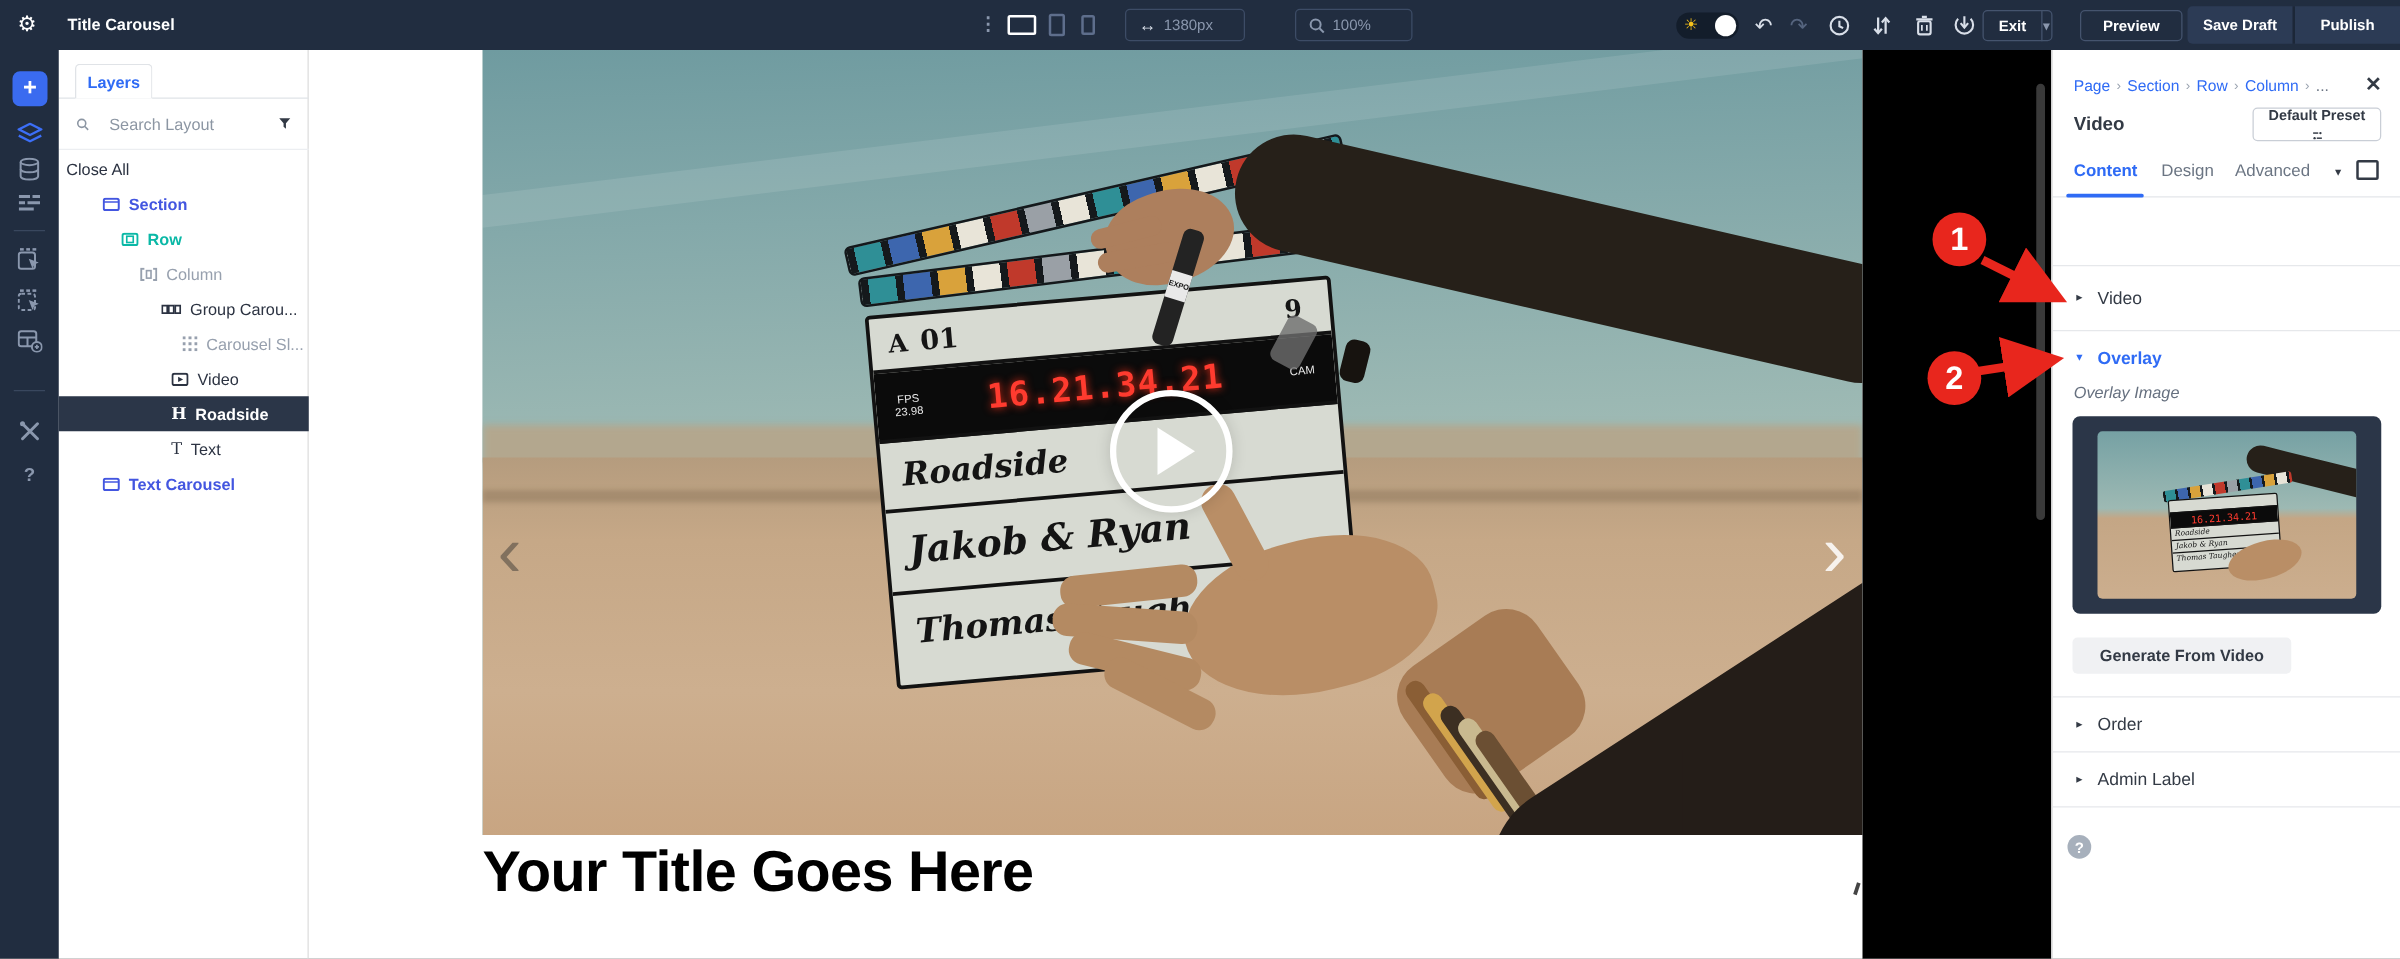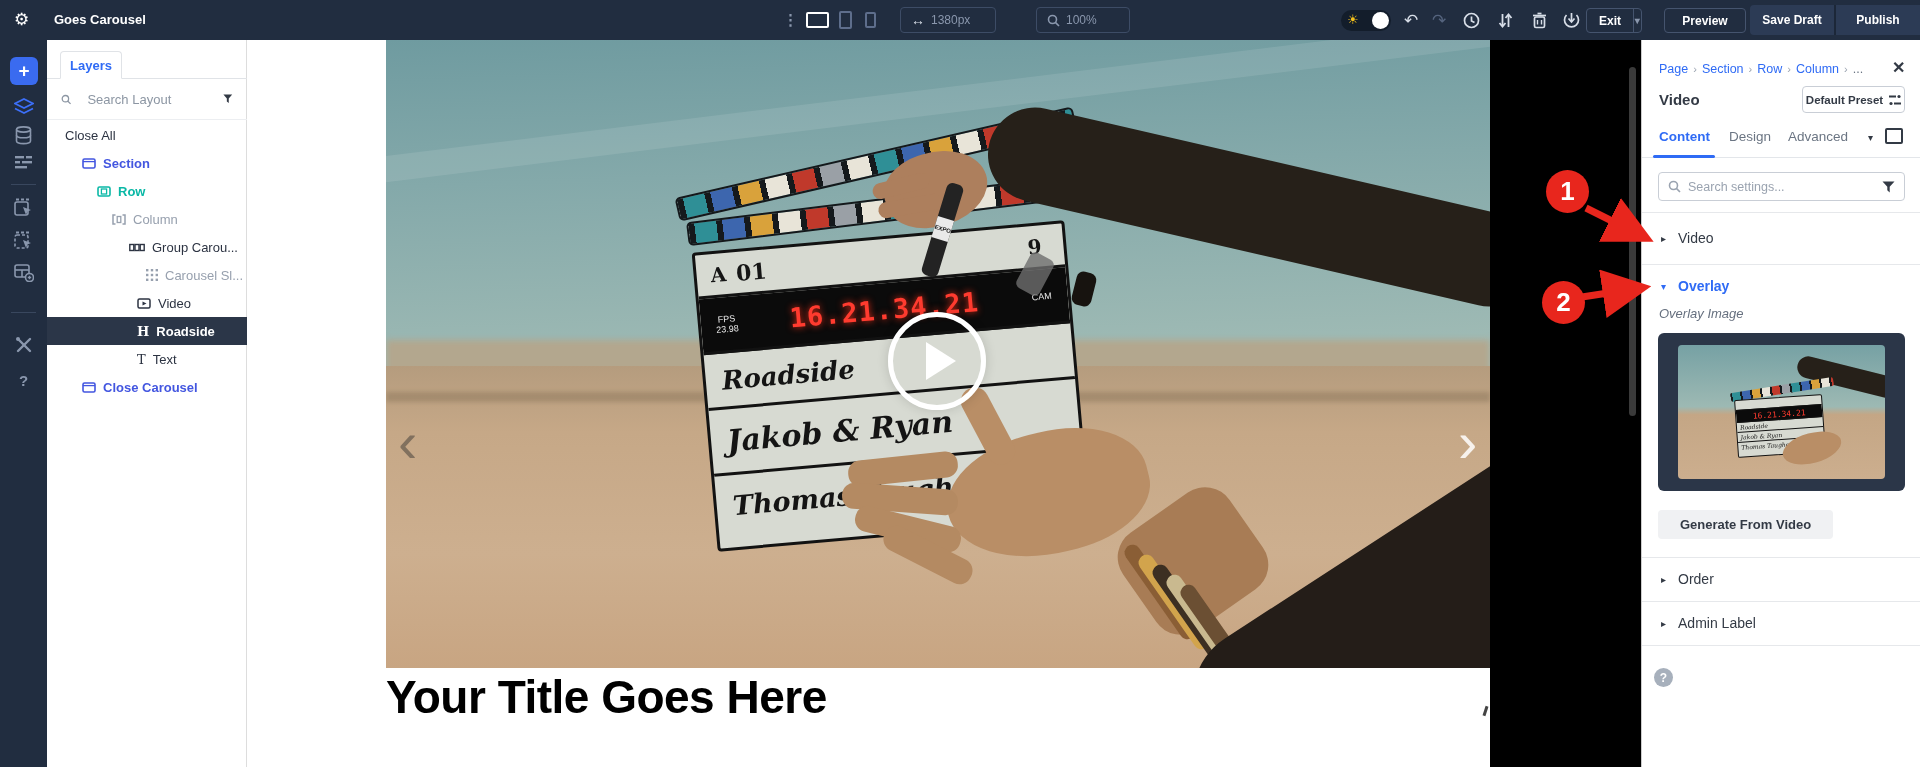--- a/index.html
+++ b/index.html
@@ -55,21 +55,21 @@
   .lsearch input { border:0; outline:0; width:120px; font-size:13px; color:#333; background:transparent; }
   .lsearch input::placeholder { color:#8C96A3; }
   .tree { position:absolute; left:0; top:81px; width:200px; }
   .trow { position:relative; width:200px; height:28px; display:flex; align-items:center; gap:7px; font-size:13px; color:#2C3342; }
   .trow.sel { background:#2B3648; color:#fff; font-weight:700; }
   .trow.blue { color:#4356E0; font-weight:600; }
   .trow.teal { color:#0AB8A6; font-weight:600; }
   .trow.gray { color:#97A0AE; }
   .ti { flex:0 0 auto; display:flex; align-items:center; }
   .ti-letter { font-family:"DejaVu Serif", serif; font-size:13px; }
-  .ind0{padding-left:18px}.ind1{padding-left:35px}.ind2{padding-left:50px}.ind3{padding-left:65px}
+  .ind0{padding-left:6px}.ind1{padding-left:35px}.ind2{padding-left:50px}.ind3{padding-left:65px}
   .ind4{padding-left:82px}.ind5{padding-left:99px}.ind6{padding-left:90px}
 
   
   .canvas { position:absolute; left:247px; top:40px; width:1243px; height:727px; background:#fff; overflow:hidden; }
   .photo { position:absolute; left:139px; top:0; width:1104px; height:628px; overflow:hidden; background:#9FBCB9; }
   .sky  { position:absolute; left:0; top:0; width:100%; height:330px;
           background:linear-gradient(178deg,#6F9BA0 0%, #84A9AA 40%, #A3BDB6 100%); }
   .streak { position:absolute; left:-80px; top:40px; width:1400px; height:26px; background:rgba(255,255,255,0.10);
             transform:rotate(-7deg); border-radius:20px; }
   .haze { position:absolute; left:0; top:300px; width:100%; height:34px; background:#B3A78E; filter:blur(3px); }
@@ -125,21 +125,21 @@
 
   
   .panel { position:absolute; left:1641px; top:40px; width:288px; height:727px; background:#fff; border-left:1px solid #CCCCCC; z-index:20; }
   .crumbs { position:absolute; left:17px; top:22px; font-size:12.5px; display:flex; gap:5px; align-items:center; }
   .crumbs .lk { color:#2F6BF5; }
   .crumbs .sep { color:#9AA3B0; font-size:11px; }
   .crumbs .more { color:#6B7583; }
   .pclose { position:absolute; left:250px; top:18px; font-size:16px; color:#333A45; font-weight:700; }
   .ptitle { position:absolute; left:17px; top:51px; font-size:15px; font-weight:700; color:#333A45; }
   .preset { position:absolute; left:160px; top:46px; width:103px; height:27px; border:1px solid #C9CED6; border-radius:4px;
-            display:flex; align-items:center; justify-content:center; gap:6px; font-size:11.5px; font-weight:700; color:#333A45; }
+            display:flex; align-items:center; justify-content:center; gap:6px; font-size:11.5px; font-weight:700; color:#333A45;flex-direction:column; }
   .ptabs { position:absolute; left:0; top:84px; width:279px; height:34px; border-bottom:1px solid #E3E6EA; }
   .ptab { position:absolute; top:5px; font-size:13.5px; color:#6B7583; }
   .ptab.active { color:#2F6BF5; font-weight:700; }
   .ptab-underline { position:absolute; left:11px; top:31px; width:62px; height:3px; background:#2F6BF5; border-radius:2px; }
   .ptab-caret { position:absolute; left:226px; top:8px; color:#333A45; font-size:10px; }
   .pmode { position:absolute; left:243px; top:4px; width:18px; height:16px; border:2.5px solid #333A45; border-radius:2px; }
   .psearch { position:absolute; left:16px; top:132px; width:247px; height:29px; border:1px solid #C9CED6; border-radius:4px;
              display:flex; align-items:center; gap:7px; padding:0 9px; }
   .psearch input { border:0; outline:0; flex:1; font-size:12.5px; color:#333; background:transparent; }
   .psearch input::placeholder { color:#9AA3B0; }
@@ -175,21 +175,21 @@
 
   svg.ic { display:block; }
 </style>
 </head>
 <body>
 
 <div id="app">
 
   <div class="topbar">
     <span class="gear">⚙</span>
-    <span class="ttl">Goes Carousel</span>
+    <span class="ttl">Title Carousel</span>
 
     <span class="dots-v">⋮</span>
     <span class="dev dev-desktop active"></span>
     <span class="dev dev-tablet"></span>
     <span class="dev dev-phone"></span>
 
     <div class="tb-box" style="left:900px;width:96px;">
       <span class="resize-glyph">↔</span>
       <span>1380px</span>
     </div>
@@ -418,21 +418,21 @@
         <span class="ti ti-letter">T</span>
         <span>Text</span>
       </div>
       <div class="trow blue ind1">
         <span class="ti">
           <svg class="ic" width="14" height="11" viewBox="0 0 14 11">
               <rect x="1" y="1" width="12" height="9" rx="1.5" fill="none" stroke="currentColor" stroke-width="1.6"></rect>
               <line x1="1" y1="3.6" x2="13" y2="3.6" stroke="currentColor" stroke-width="1.3"></line>
             </svg>
         </span>
-        <span>Close Carousel</span>
+        <span>Text Carousel</span>
       </div>
     </div>
   </div>
 
   <div class="canvas">
     <div class="photo">
       <div class="sky"></div>
       <div class="streak"></div>
       <div class="haze"></div>
       <div class="sand"></div>
@@ -532,30 +532,20 @@
 
     <div class="ptabs">
       <span class="ptab active" style="left:17px;">Content</span>
       <span class="ptab" style="left:87px;">Design</span>
       <span class="ptab" style="left:146px;">Advanced</span>
       <span class="ptab-caret">▾</span>
       <span class="pmode"></span>
       <span class="ptab-underline"></span>
     </div>
 
-    <div class="psearch">
-      <svg class="ic" width="13" height="13" viewBox="0 0 13 13">
-        <circle cx="5.5" cy="5.5" r="4" fill="none" stroke="#9AA3B0" stroke-width="1.6"></circle>
-        <line x1="8.6" y1="8.6" x2="12" y2="12" stroke="#9AA3B0" stroke-width="1.6"></line>
-      </svg>
-      <input type="text" readonly="" placeholder="Search settings..." style="">
-      <svg class="ic" width="13" height="12" viewBox="0 0 13 12">
-        <path d="M0.5 0.5 H12.5 L7.7 5.8 V11.5 L5.3 9.3 V5.8 Z" fill="#333A45"></path>
-      </svg>
-    </div>
 
     <div class="pdiv" style="top:172px;"></div>
     <div class="sec-row" style="top:172px;">
       <span class="car">▸</span>
       <span class="lab">Video</span>
     </div>
     <div class="pdiv" style="top:224px;"></div>
     <div class="sec-row open" style="top:224px;height:44px;">
       <span class="car">▾</span>
       <span class="lab">Overlay</span>

